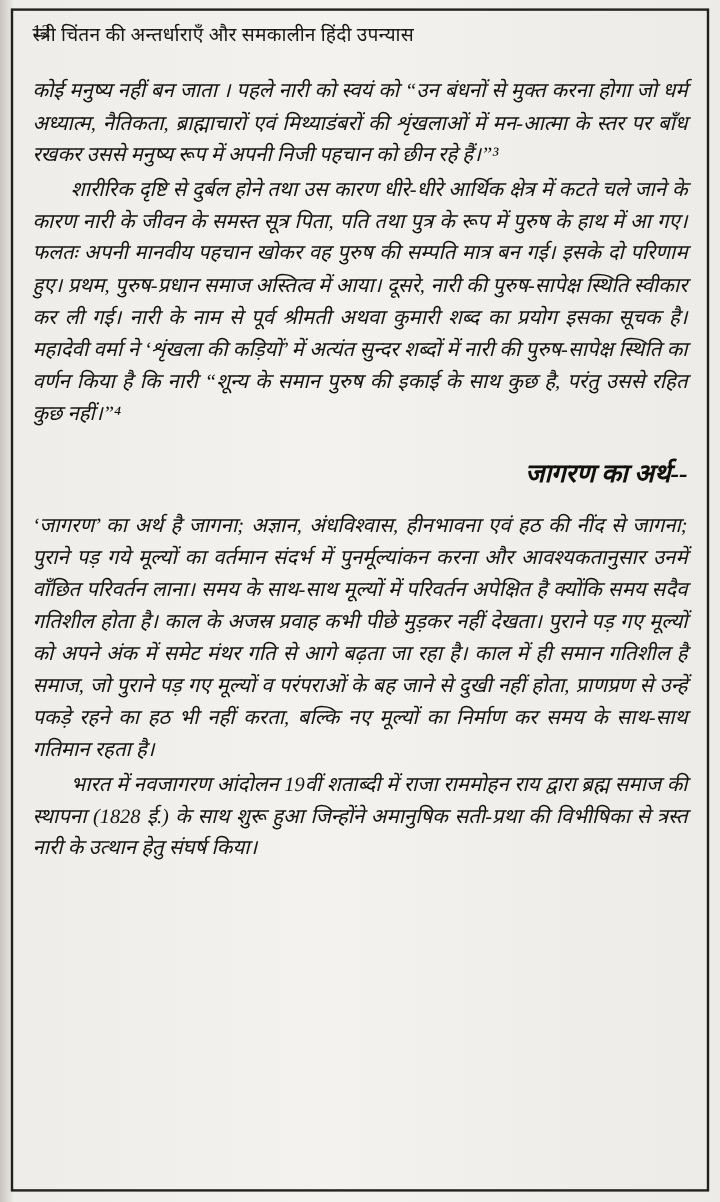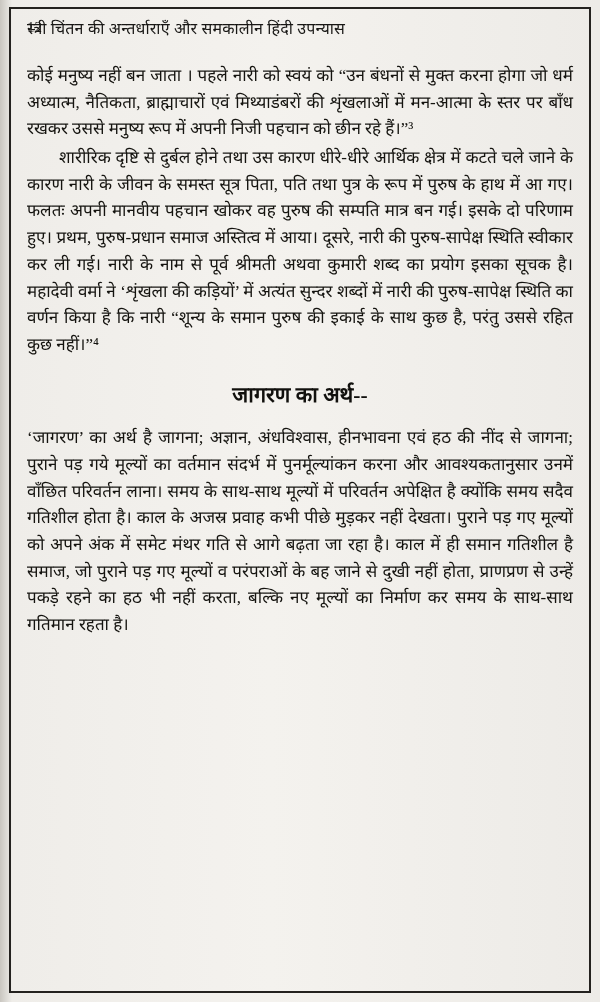--- a/index.html
+++ b/index.html
@@ -38,41 +38,43 @@
   .title {
     font-weight: normal;
     font-size: 16px;
     letter-spacing: .2px;
   }
   .bodytext {
     font-size: 17px;
     line-height: 1.57;
     text-align: justify;
     color: #14130f;
+    font-style: italic;
   }
   .bodytext p { margin: 0 0 2px 0; }
   .bodytext p.indent { text-indent: 32px; }
   h2.section {
     font-size: 21.5px;
     font-weight: bold;
     margin: 20px 0 13px 0;
-    text-align: center;
+    text-align: right;
     color: #11100d;
   }
 </style>
 </head>
 <body>
 
 <div class="frame"></div>
 
 <div class="content">
   <div class="header">
     <span class="pgnum">12</span>
     <span class="title">स्त्री चिंतन की अन्तर्धाराएँ और समकालीन हिंदी उपन्यास</span>
   </div>
 
   <div class="bodytext">
     <p>कोई मनुष्य नहीं बन जाता । पहले नारी को स्वयं को “उन बंधनों से मुक्त करना होगा जो धर्म अध्यात्म, नैतिकता, ब्राह्माचारों एवं मिथ्याडंबरों की शृंखलाओं में मन-आत्मा के स्तर पर बाँध रखकर उससे मनुष्य रूप में अपनी निजी पहचान को छीन रहे हैं।”³</p>
     <p class="indent">शारीरिक दृष्टि से दुर्बल होने तथा उस कारण धीरे-धीरे आर्थिक क्षेत्र में कटते चले जाने के कारण नारी के जीवन के समस्त सूत्र पिता, पति तथा पुत्र के रूप में पुरुष के हाथ में आ गए। फलतः अपनी मानवीय पहचान खोकर वह पुरुष की सम्पति मात्र बन गई। इसके दो परिणाम हुए। प्रथम, पुरुष-प्रधान समाज अस्तित्व में आया। दूसरे, नारी की पुरुष-सापेक्ष स्थिति स्वीकार कर ली गई। नारी के नाम से पूर्व श्रीमती अथवा कुमारी शब्द का प्रयोग इसका सूचक है। महादेवी वर्मा ने ‘शृंखला की कड़ियों’ में अत्यंत सुन्दर शब्दों में नारी की पुरुष-सापेक्ष स्थिति का वर्णन किया है कि नारी “शून्य के समान पुरुष की इकाई के साथ कुछ है, परंतु उससे रहित कुछ नहीं।”⁴</p>
     <h2 class="section">जागरण का अर्थ--</h2>
     <p>‘जागरण’ का अर्थ है जागना; अज्ञान, अंधविश्वास, हीनभावना एवं हठ की नींद से जागना; पुराने पड़ गये मूल्यों का वर्तमान संदर्भ में पुनर्मूल्यांकन करना और आवश्यकतानुसार उनमें वाँछित परिवर्तन लाना। समय के साथ-साथ मूल्यों में परिवर्तन अपेक्षित है क्योंकि समय सदैव गतिशील होता है। काल के अजस्र प्रवाह कभी पीछे मुड़कर नहीं देखता। पुराने पड़ गए मूल्यों को अपने अंक में समेट मंथर गति से आगे बढ़ता जा रहा है। काल में ही समान गतिशील है समाज, जो पुराने पड़ गए मूल्यों व परंपराओं के बह जाने से दुखी नहीं होता, प्राणप्रण से उन्हें पकड़े रहने का हठ भी नहीं करता, बल्कि नए मूल्यों का निर्माण कर समय के साथ-साथ गतिमान रहता है।</p>
+    <p class="indent">भारत में नवजागरण आंदोलन 19वीं शताब्दी में राजा राममोहन राय द्वारा ब्रह्म समाज की स्थापना (1828 ई.) के साथ शुरू हुआ जिन्होंने अमानुषिक सती-प्रथा की विभीषिका से त्रस्त नारी के उत्थान हेतु संघर्ष किया।</p>
   </div>
 </div>
 
 </body></html>

